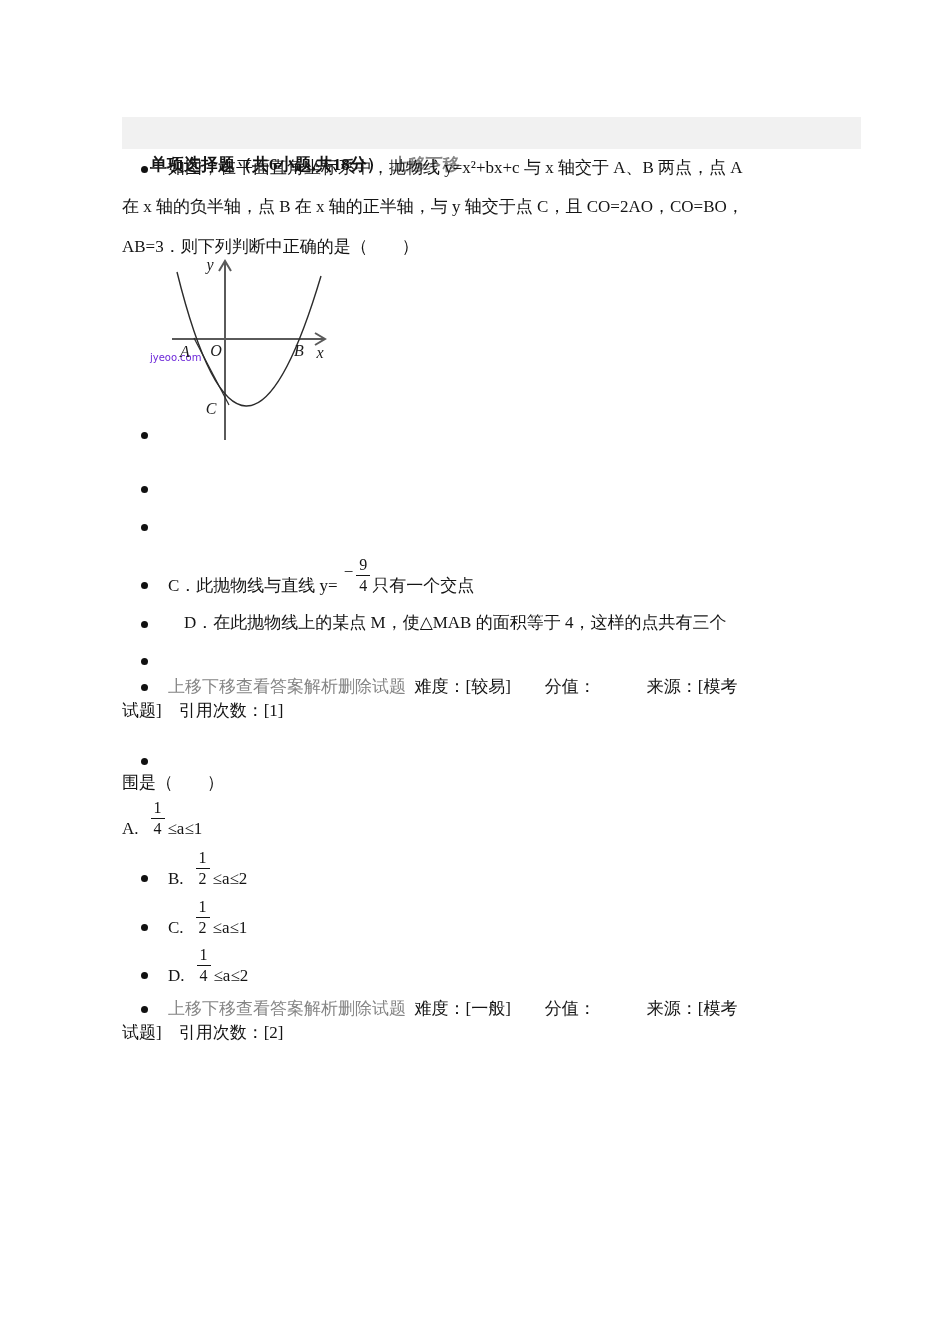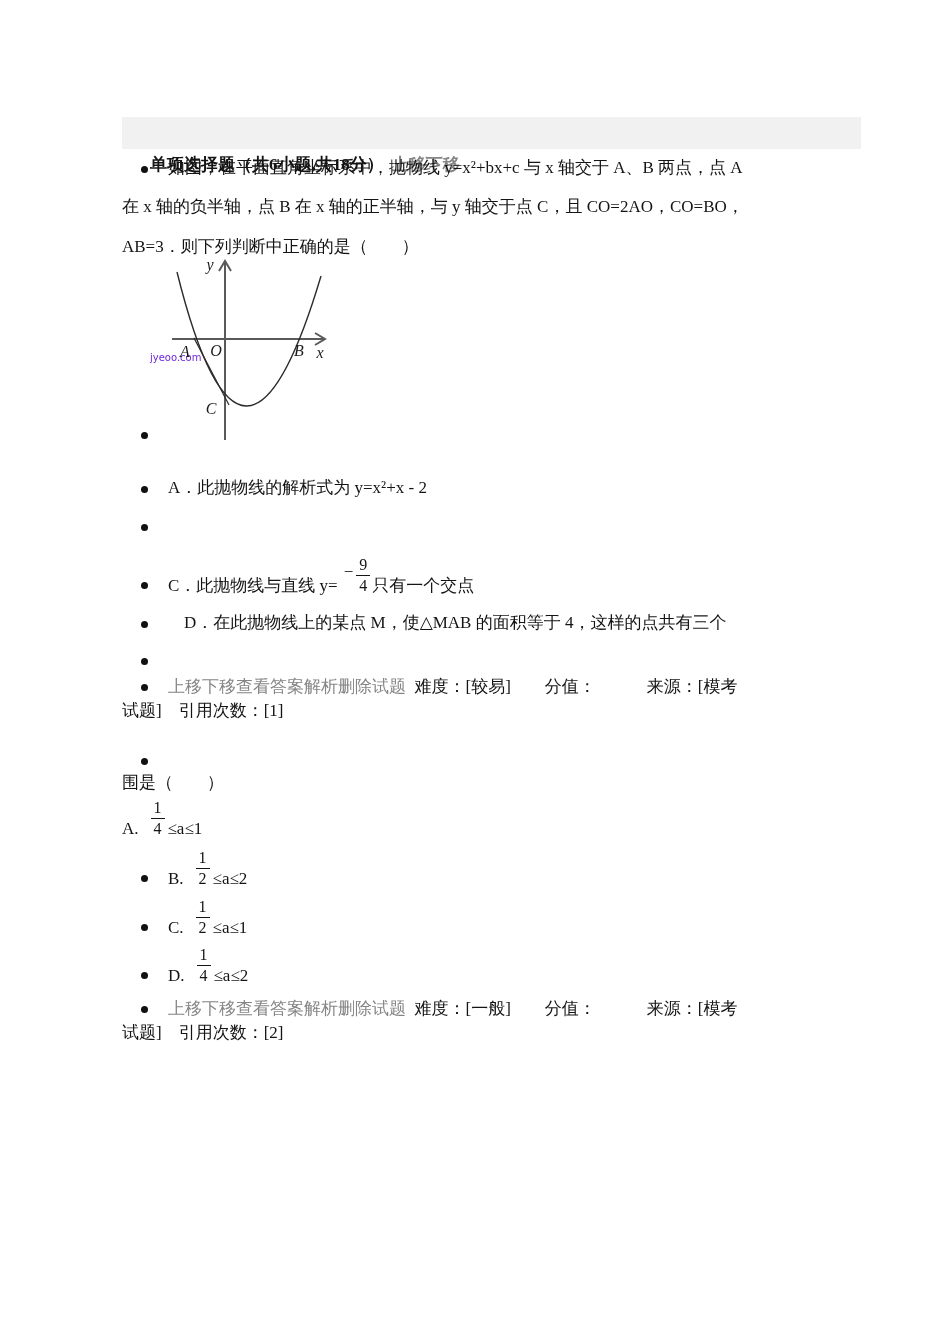--- a/index.html
+++ b/index.html
@@ -54,21 +54,20 @@
     <text x="152" y="104" text-anchor="middle">x</text>
     <text x="48" y="102" text-anchor="middle">O</text>
     <text x="17" y="103" text-anchor="middle">A</text>
     <text x="131" y="102" text-anchor="middle">B</text>
     <text x="43" y="160" text-anchor="middle">C</text>
   </svg>
 
   <span class="bullet" style="left:141px;top:432px"></span>
 
   <span class="bullet" style="left:141px;top:486px"></span>
-  <div class="tline" style="left:168px;top:477px">A．此抛物线的解析式为 y=x²+x - 2</div>
 
   <span class="bullet" style="left:141px;top:524px"></span>
 
   <span class="bullet" style="left:141px;top:582px"></span>
   <div class="tline" style="left:168px;top:557px"><span>C．此抛物线与直线 y=</span><span class="fminus">−</span><span class="frac"><span class="fnum">9</span><span class="fden">4</span></span><span>只有一个交点</span></div>
 
   <span class="bullet" style="left:141px;top:621px"></span>
   <div class="tline" style="left:184px;top:612px">D．在此抛物线上的某点 M，使△MAB 的面积等于 4，这样的点共有三个</div>
 
   <span class="bullet" style="left:141px;top:658px"></span>

